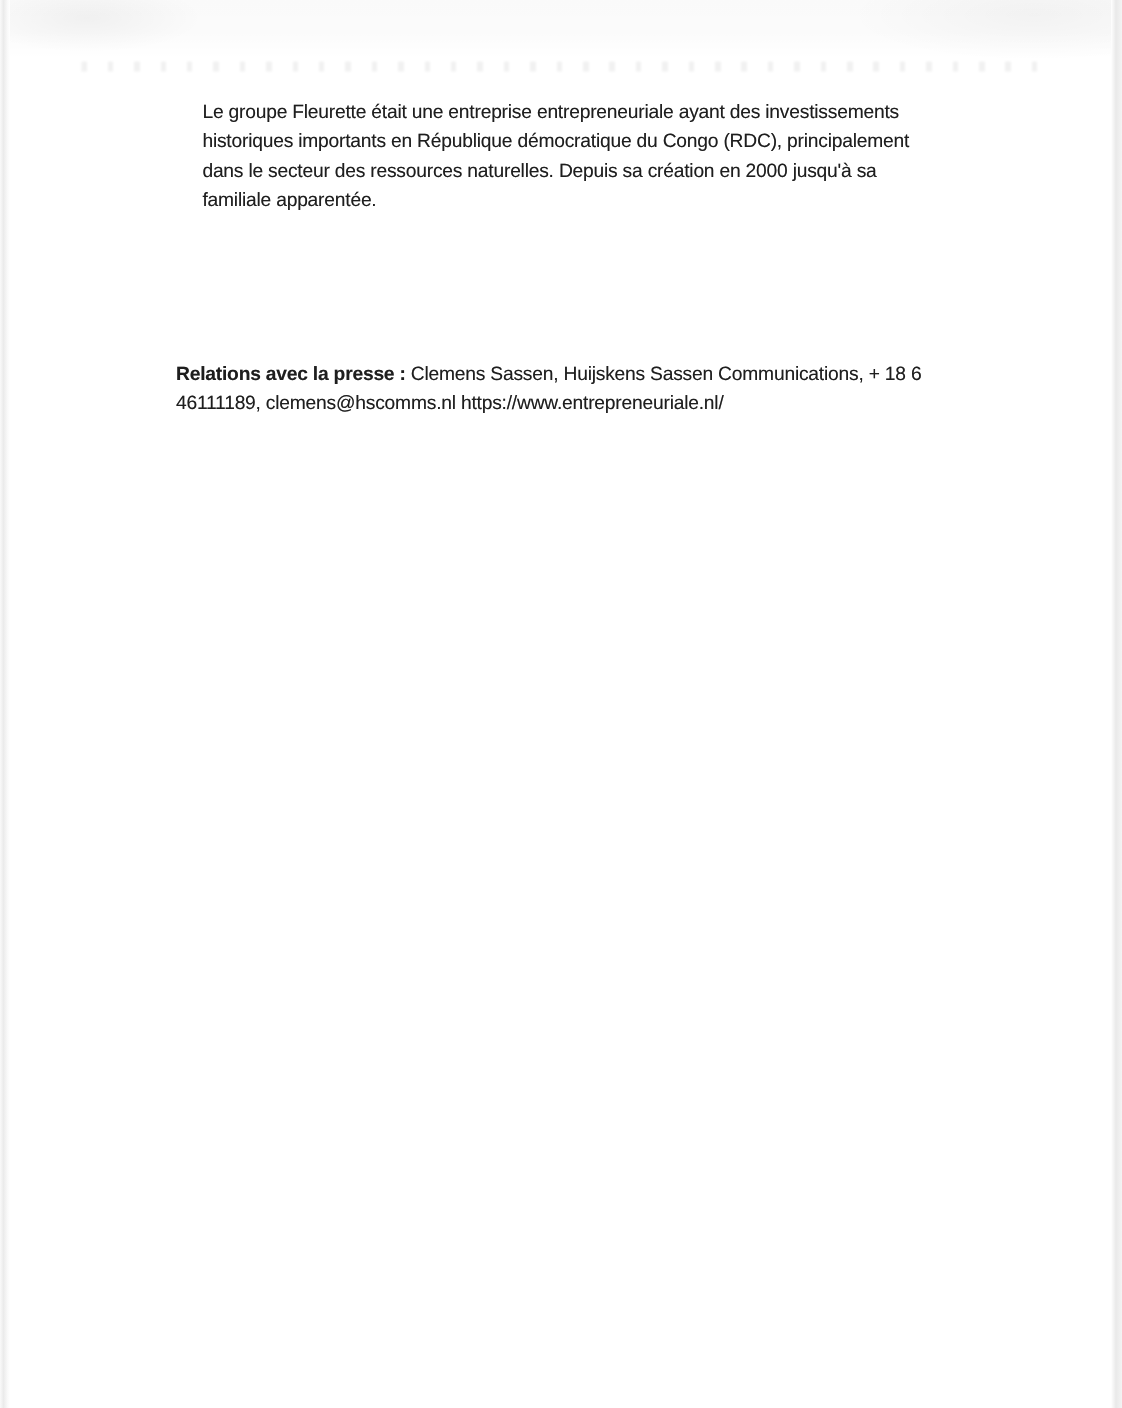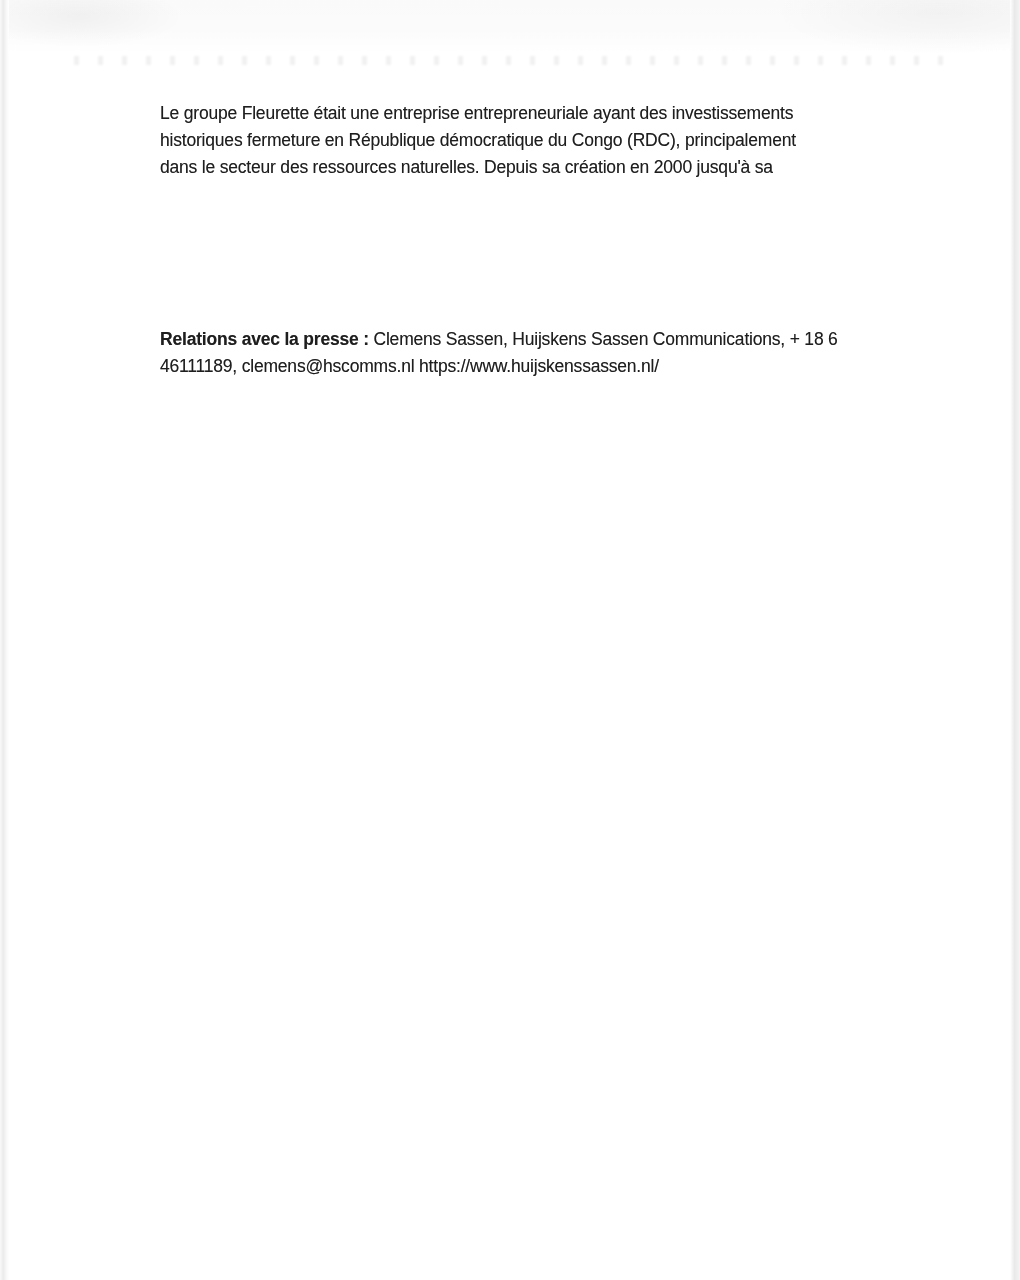--- a/index.html
+++ b/index.html
@@ -32,40 +32,41 @@
     background:repeating-linear-gradient(90deg, rgba(0,0,0,0.055) 0 5px, transparent 5px 24px);
     filter:blur(1.2px);
   }
   
   .para{
     position:absolute;left:160px;
     font-size:17.5px;line-height:26.8px;letter-spacing:-0.2px;
     white-space:nowrap;
     text-shadow:0 0 0.4px rgba(30,30,30,0.45);
   }
-  .para-about{top:100px;}
+  .para-about{top:88px;margin-left:24px;}
   .para-press{top:326px;}
   .bold{font-weight:bold;text-align:center;}
 </style>
 </head>
 <body>
 
 <div class="page">
 
   <div class="edge-left"></div>
   <div class="edge-right"></div>
   <div class="top-artifact"></div>
   <div class="tick-row"></div>
 
   <div class="para para-about">
     <div>Le groupe Fleurette était une entreprise entrepreneuriale ayant des investissements</div>
-    <div>historiques fermeture en République démocratique du Congo (RDC), principalement</div>
+    <div>historiques importants en République démocratique du Congo (RDC), principalement</div>
     <div>dans le secteur des ressources naturelles. Depuis sa création en 2000 jusqu'à sa</div>
+    <div>familiale apparentée.</div>
   </div>
 
   <div class="para para-press">
     <div>
       <span class="bold">Relations avec la presse : </span><span>Clemens Sassen, Huijskens Sassen Communications, + 18 6</span>
     </div>
-    <div>46111189, clemens@hscomms.nl https://www.huijskenssassen.nl/</div>
+    <div>46111189, clemens@hscomms.nl https://www.entrepreneuriale.nl/</div>
   </div>
 
 </div>
 
 </body></html>

